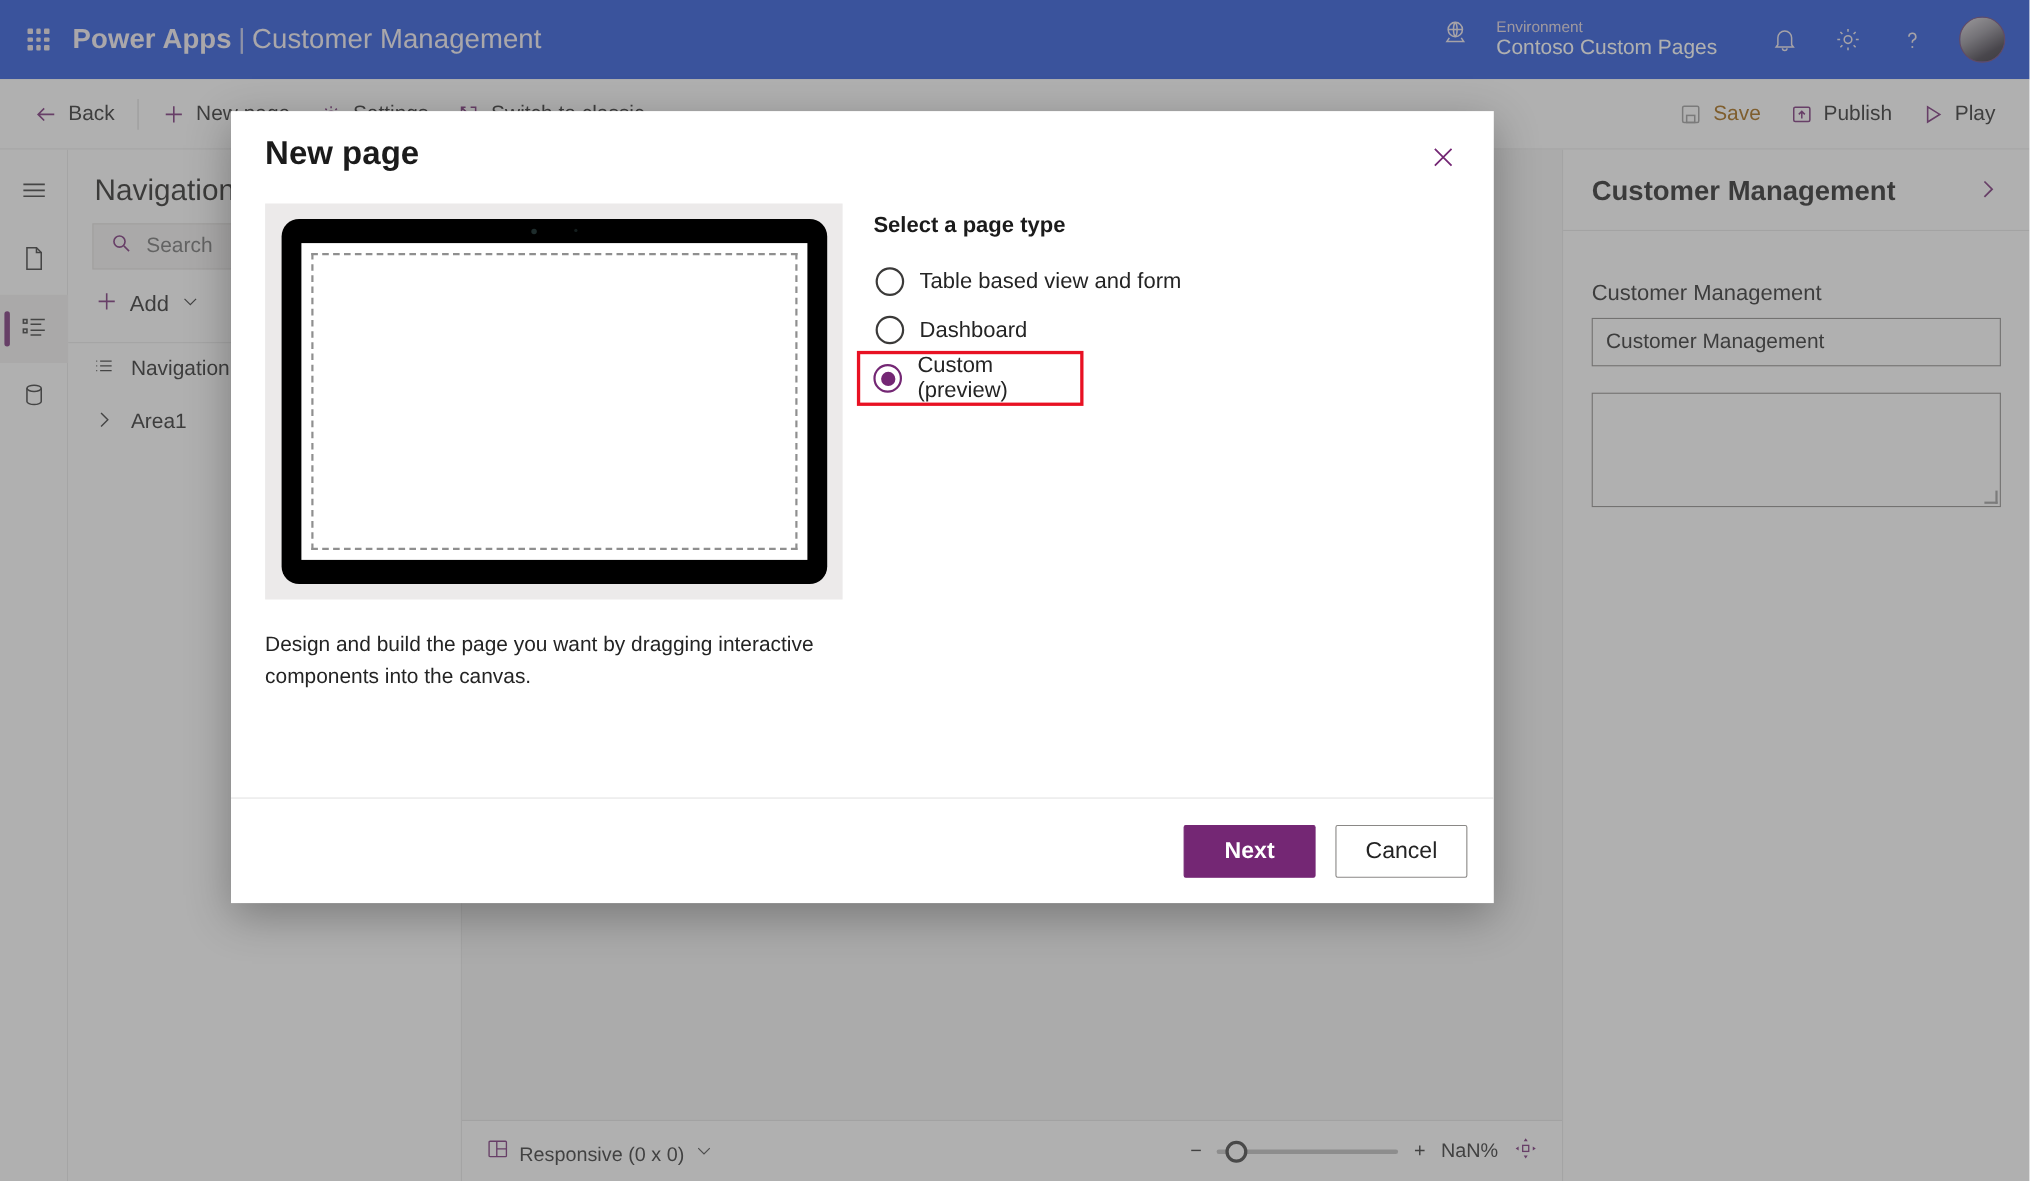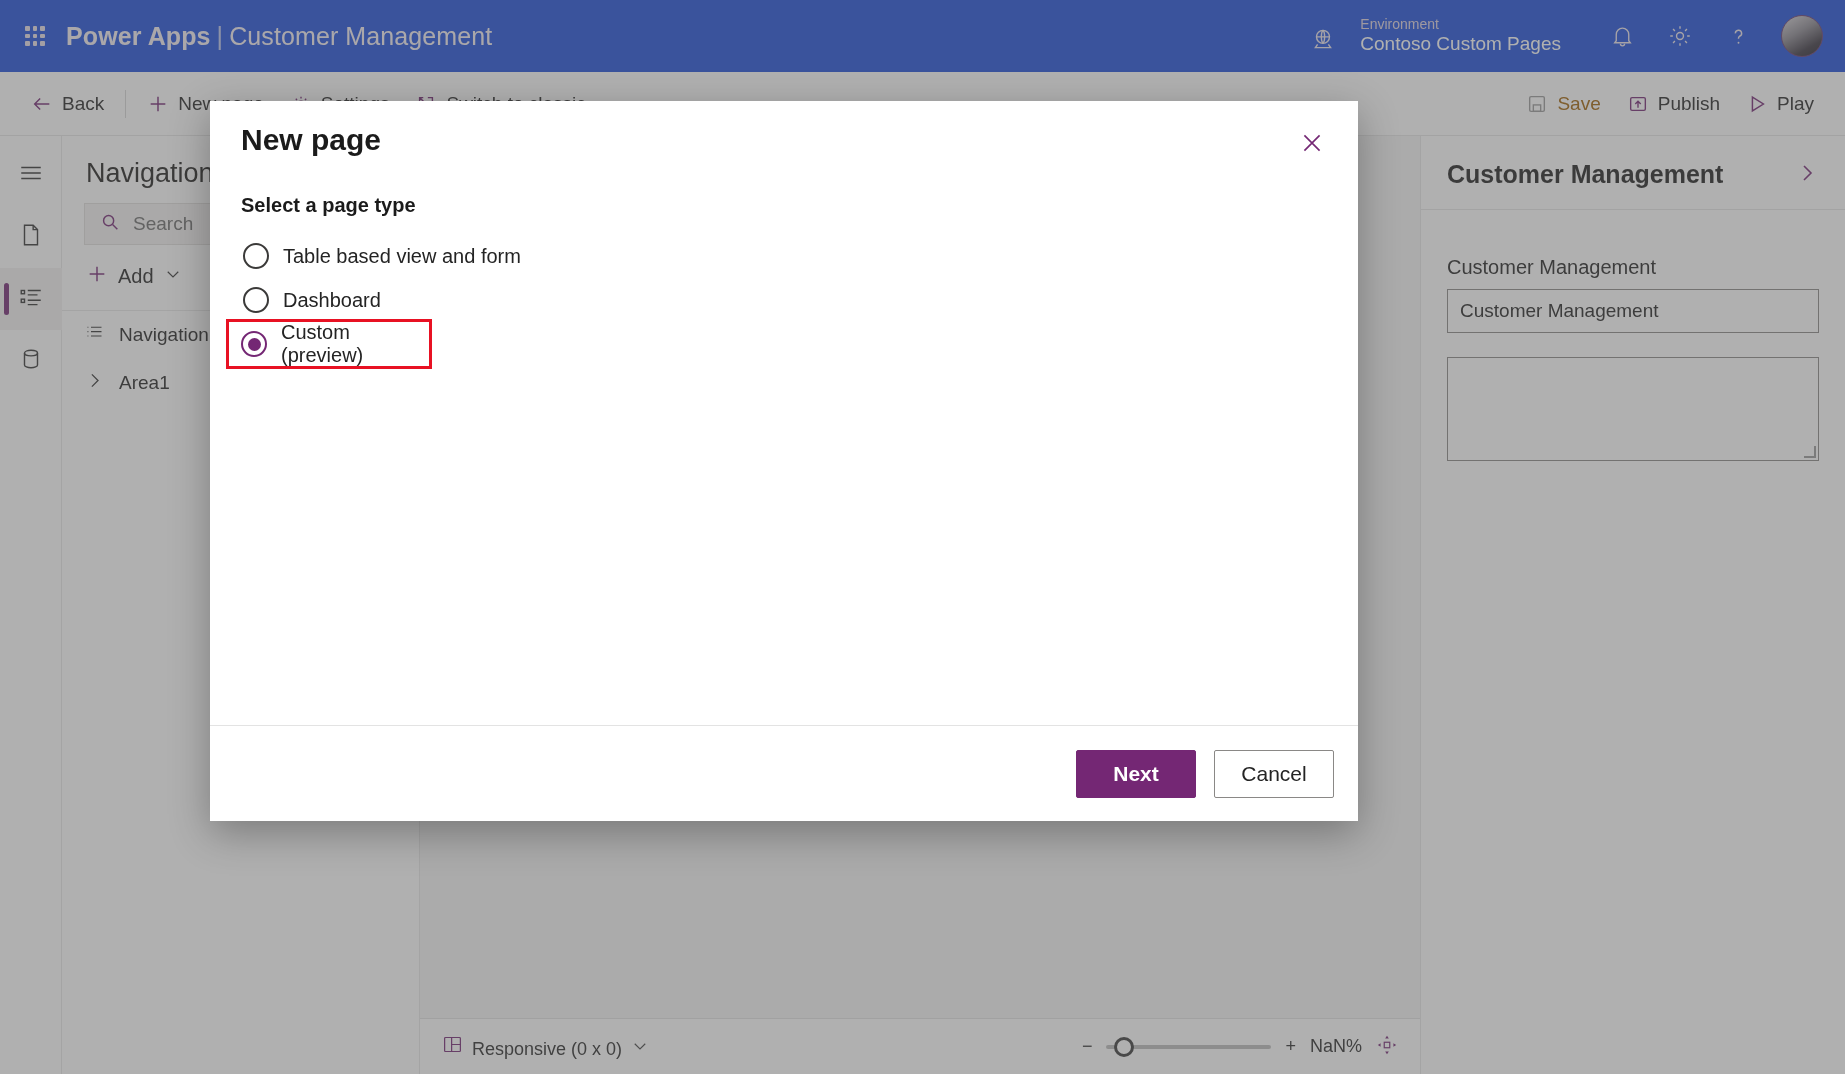--- a/index.html
+++ b/index.html
@@ -18,21 +18,21 @@
     display: flex; align-items: center;
   }
   .waffle { width: 34px; height: 34px; margin-left: 18px; margin-right: 14px;
             display: grid; grid-template-columns: repeat(3,1fr); grid-template-rows: repeat(3,1fr);
             gap: 3px; padding: 7px; cursor: pointer; }
   .waffle i { background: #e6dfe8; border-radius: 1px; display:block; }
   .brandtitle { color: #f3eef4; font-size: 25px; font-weight: 600; letter-spacing: .1px; white-space: nowrap; }
   .brandtitle .sep { font-weight: 300; opacity: .75; padding: 0 6px; }
   .brandtitle .app { font-weight: 400; }
   .brandright { margin-left: auto; display: flex; align-items: center; height: 72px; }
-  .envbox { display: flex; align-items: flex-end; gap: 24px; margin-right: 32px; }
+  .envbox { display: flex; align-items: flex-start; gap: 24px; margin-right: 32px; }
   .env-text { line-height: 1.2; }
   .env-label { color: #ddd2e0; font-size: 14px; }
   .env-value { color: #ffffff; font-size: 19px; }
   .icbtn { width: 58px; height: 72px; display: flex; align-items: center; justify-content: center;
            cursor: pointer; }
   .icbtn svg { stroke: #ece5ee; }
   .avatar { width: 42px; height: 42px; border-radius: 50%; margin: 0 22px 0 14px;
             background: linear-gradient(150deg,#d8d4d9 0%, #8d8a93 40%, #3a3540 75%, #23202a 100%);
             border: 1px solid #6a3c70; cursor: pointer; }
 
@@ -410,20 +410,34 @@
       <div class="dlg-title">New page</div>
       <div class="dlg-close">
         <svg width="26" height="26" viewBox="0 0 24 24" fill="none" stroke="#742774" stroke-width="1.5">
           <path d="M5 5l14 14M19 5L5 19"></path>
         </svg>
       </div>
     </div>
 
     <div class="dlg-body">
 
+      <div class="preview-col">
+        <div class="device-frame">
+          <div class="device">
+            <div class="cam">
+              <i></i>
+                <i class="small"></i>
+            </div>
+            <div class="screen">
+              <div class="screen-inner"></div>
+            </div>
+          </div>
+        </div>
+        <div class="preview-desc">Design and build the page you want by dragging interactive components into the canvas.</div>
+      </div>
 
       <div class="options-col">
         <div class="opt-heading">Select a page type</div>
 
         <div class="radio-row">
           <span class="radio"></span>
           <span class="radio-label">Table based view and form</span>
         </div>
 
         <div class="radio-row">

